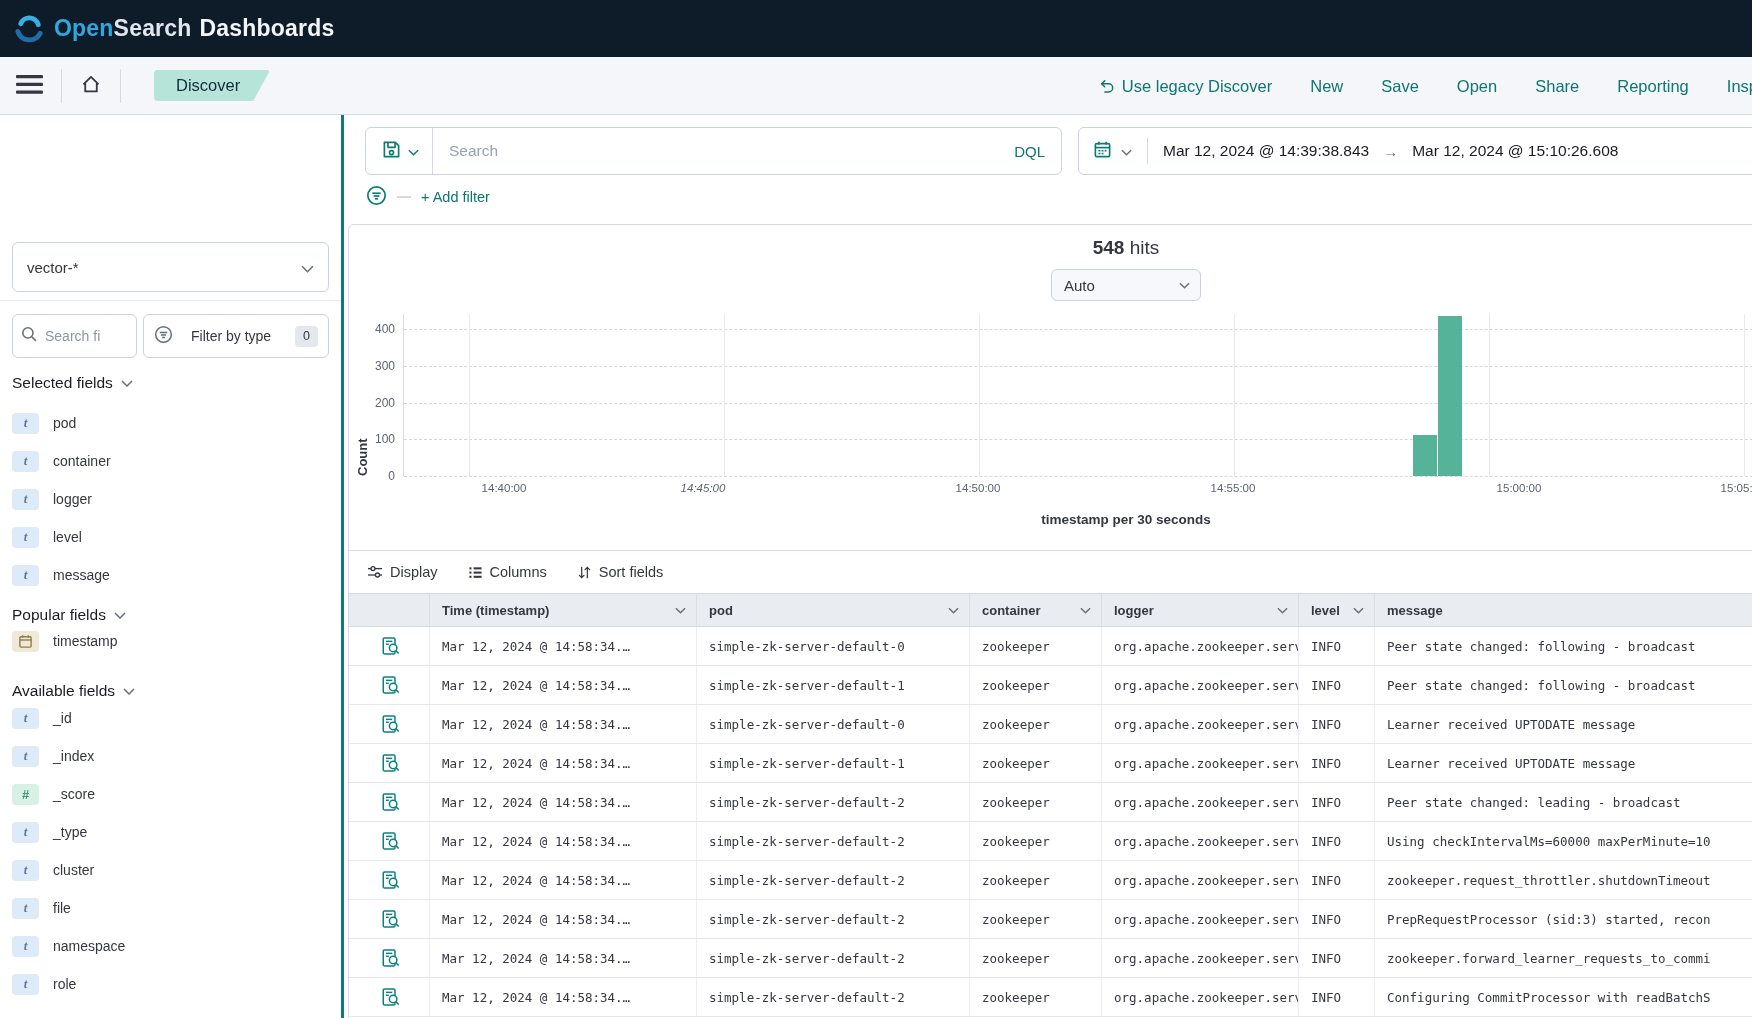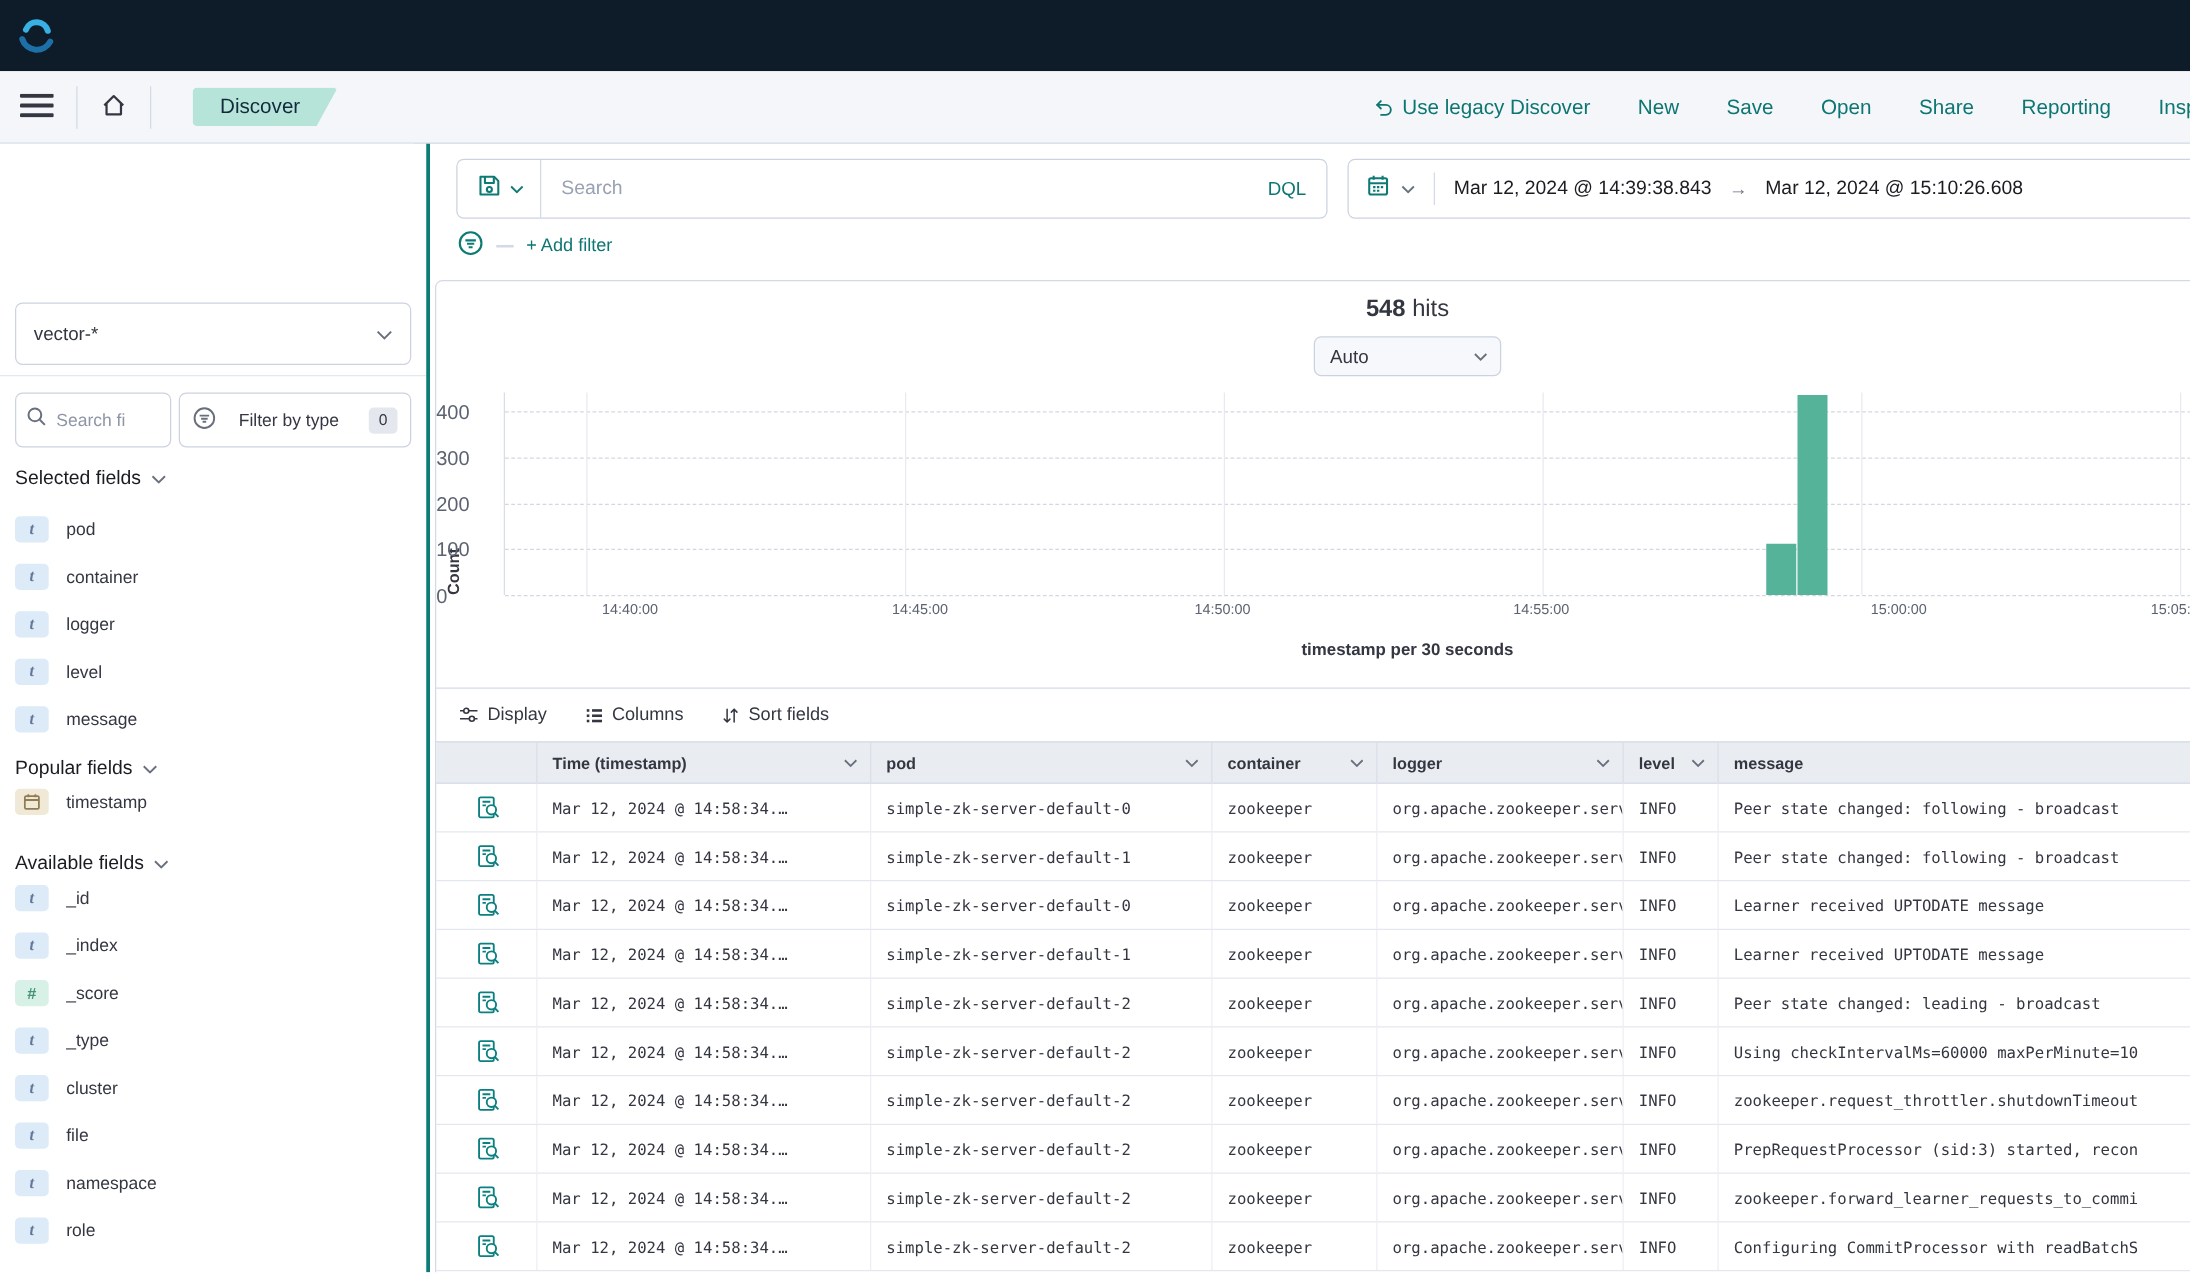--- a/index.html
+++ b/index.html
@@ -74,21 +74,21 @@
   .hits-line b{font-weight:700}
   .subtitle{position:absolute;top:44px;width:100%;display:flex;justify-content:center;
           align-items:center;gap:10px;font-size:15px;color:#343741}
   .interval-select{width:150px;height:32px;border:1px solid #cbd3e0;border-radius:6px;
           background:#f6f8fb;display:flex;align-items:center;justify-content:space-between;
           padding:0 10px 0 12px;font-size:15px;cursor:pointer}
   .plot{position:absolute;left:54px;top:89px;width:1500px;height:162px;border-left:1px solid #d9dde7}
   .hgrid{position:absolute;left:0;width:100%;height:0;border-top:1px dashed #d2d7e2}
   .vgrid{position:absolute;top:0;width:1px;height:100%;background:#e7eaf2}
   .bar{position:absolute;bottom:0;width:24px;background:#54b399}
-  .ytick{position:absolute;width:46px;text-align:left;font-size:16px;color:#5c6370}
+  .ytick{position:absolute;width:46px;text-align:right;font-size:12px;color:#5c6370}
   .xtick{position:absolute;top:257px;transform:translateX(-50%);font-size:11.5px;color:#5c6370}
   .count-label{position:absolute;left:6px;top:89px;height:162px;writing-mode:vertical-rl;
           transform:rotate(180deg);display:flex;align-items:center;font-weight:700;font-size:13px}
   .caption{position:absolute;top:287px;width:100%;text-align:center;font-weight:700;font-size:13.5px}
   .toolbar{position:absolute;top:325px;width:100%;height:43px;border-top:1px solid #d3dae6;
           display:flex;align-items:center;gap:30px;padding-left:18px}
   .tbtn{background:none;border:none;display:flex;align-items:center;gap:7px;font-size:14.5px;
           color:#343741;cursor:pointer;font-family:"Liberation Sans",sans-serif}
   .trow{display:grid;grid-template-columns:80px 267px 273px 132px 197px 76px 1fr}
   .grid-header{position:absolute;top:368px;width:100%;background:#e9edf2;height:34px;
@@ -111,20 +111,21 @@
 <div id="stage">
 
   <div class="topbar">
     <div class="logo">
       <span style="display:flex">
         <svg width="31" height="31" viewBox="0 0 32 32" fill="none">
           <path d="M4 19 A 12.5 12.5 0 0 0 27 21" stroke="#1d6fa8" stroke-width="5" stroke-linecap="round"></path>
           <path d="M7 11 A 9.5 9.5 0 0 1 25 12" stroke="#39b0e3" stroke-width="5" stroke-linecap="round"></path>
         </svg>
       </span>
+      <span class="logo-text"><span class="lg-open">Open</span><span class="lg-search">Search</span><span class="lg-dash">Dashboards</span></span>
     </div>
   </div>
 
   <div class="navbar">
     <button class="iconbtn">
       <span>
         <svg width="27" height="19" viewBox="0 0 27 19">
             <g fill="#343741">
               <rect width="27" height="3.2" rx="1"></rect>
               <rect y="7.8" width="27" height="3.2" rx="1"></rect>
@@ -396,21 +397,21 @@
         <div class="vgrid" style="left: 320px;"></div>
         <div class="vgrid" style="left: 575px;"></div>
         <div class="vgrid" style="left: 830px;"></div>
         <div class="vgrid" style="left: 1085px;"></div>
         <div class="vgrid" style="left: 1340px;"></div>
         <div class="bar" title="14:58:30 — 112" style="left: 1008.5px; height: 41.16px; background: rgb(84, 179, 153);"></div>
         <div class="bar" title="14:59:00 — 436" style="left: 1034px; height: 160.23px; background: rgb(84, 179, 153);"></div>
       </div>
     <div id="xticks">
         <span class="xtick" style="left: 119px; margin-left: 36px;">14:40:00</span>
-        <span class="xtick" style="left: 387px;">14:45:00</span>
+        <span class="xtick" style="left: 354px; font-style: italic;">14:45:00</span>
         <span class="xtick" style="left: 629px;">14:50:00</span>
         <span class="xtick" style="left: 884px;">14:55:00</span>
         <span class="xtick" style="left: 1170px;">15:00:00</span>
         <span class="xtick" style="left: 1394px;">15:05:00</span>
       </div>
     <div class="caption">timestamp per 30 seconds</div>
 
     <div class="toolbar" id="toolbar">
         <button class="tbtn">
           <svg width="16" height="16" viewBox="0 0 16 16" fill="none" stroke="#343741" stroke-width="1.3">

